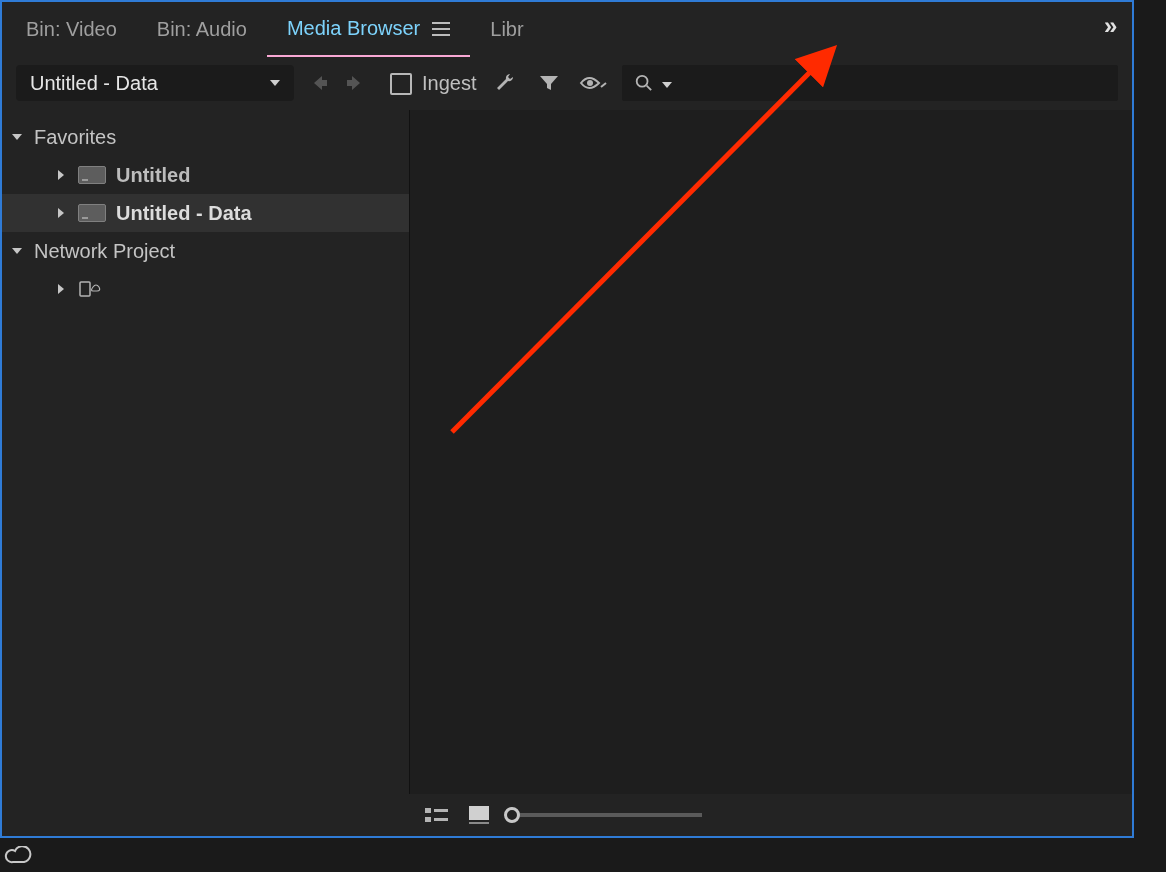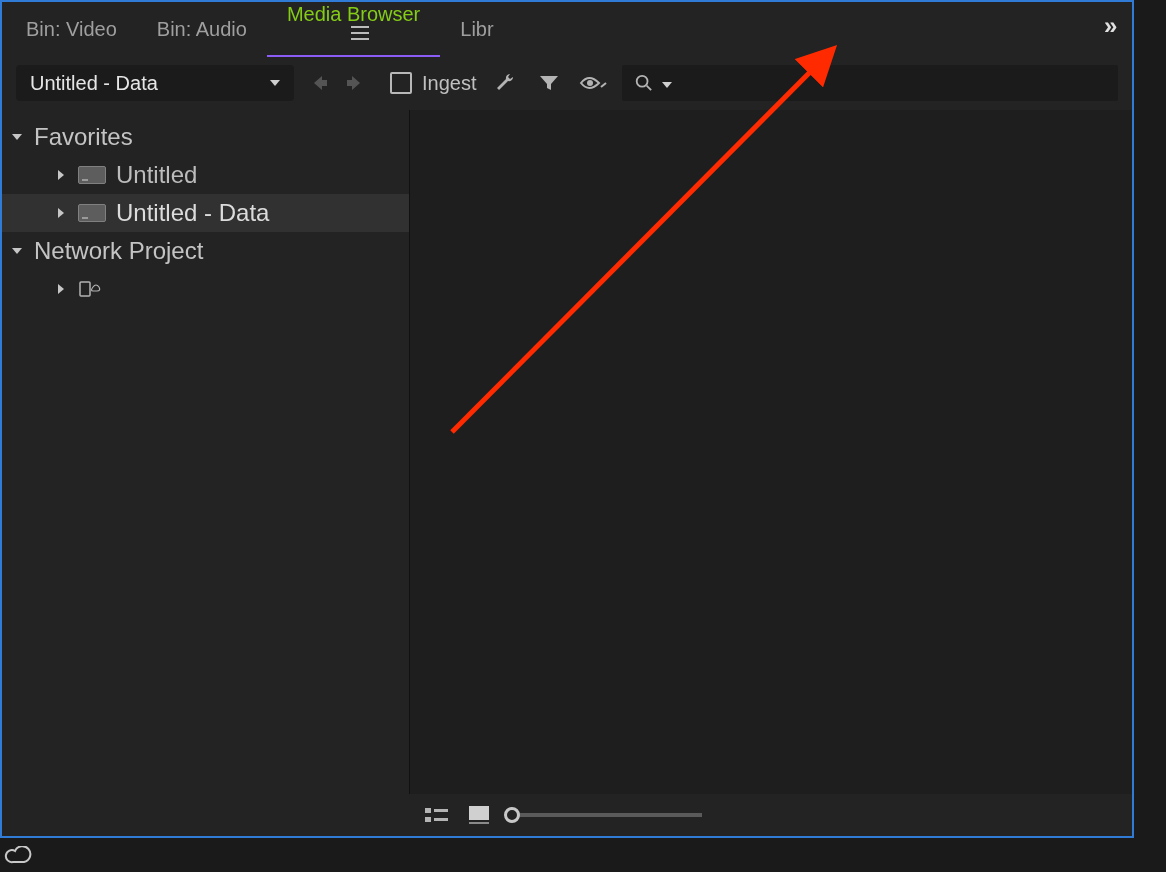--- a/index.html
+++ b/index.html
@@ -38,24 +38,23 @@
     color: #9f9f9f;
     font-size: 20px;
     padding: 0 20px;
     height: 54px;
     display: flex;
     align-items: center;
     cursor: pointer;
     white-space: nowrap;
   }
   .tab.active {
-    color: #84cc16;
-    border-bottom: 2px solid #8b5cf6;
+    color: #7dd3fc;
+    border-bottom: 2px solid #f9a8d4;
     margin-bottom: -1px;
-    flex-direction: column;
   }
   .tab-0 { padding-left: 0; }
   .hamburger {
     display: inline-flex;
     margin-left: 12px;
     flex-direction: column;
     gap: 4px;
     width: 18px;
     cursor: pointer;
   }
@@ -105,21 +104,21 @@
     border-top: 6px solid #cfcfcf;
   }
   .nav-arrow {
     width: 22px; height: 22px;
     display: inline-flex;
     align-items: center; justify-content: center;
   }
   .nav-arrow svg { display: block; }
   .nav-arrow.dim { opacity: .35 }
   .ingest {
-    display: flex; align-items: center; gap: 10px;
+    display: flex; align-items: flex-end; gap: 10px;
     margin-left: 10px;
     cursor: pointer;
   }
   .ingest .box {
     width: 22px; height: 22px;
     border: 2px solid #b8b8b8;
     border-radius: 2px;
   }
   .ingest-label { font-size: 20px; color: #c0c0c0; }
   .tool-icon {
@@ -158,27 +157,27 @@
     border-right: 1px solid #111;
     overflow-y: auto;
     padding: 8px 0;
   }
   .tree-row {
     display: flex;
     align-items: center;
     height: 38px;
     padding-left: 8px;
     gap: 10px;
-    font-size: 24px;
+    font-size: 20px;
     color: #bcbcbc;
     cursor: pointer;
     white-space: nowrap;
   }
   .tree-row.section { font-weight: 400; color: #c4c4c4; }
-  .tree-row.child { padding-left: 52px; color: #bcbcbc; }
+  .tree-row.child { padding-left: 52px; color: #bcbcbc; font-weight: bold; }
   .tree-row.selected { background: #313131; color: #dcdcdc; }
   .disclosure {
     width: 14px;
     display: inline-flex; justify-content: center;
   }
   .disclosure.down::before {
     content: "";
     display: block;
     width: 0; height: 0;
     border-left: 5px solid transparent;

